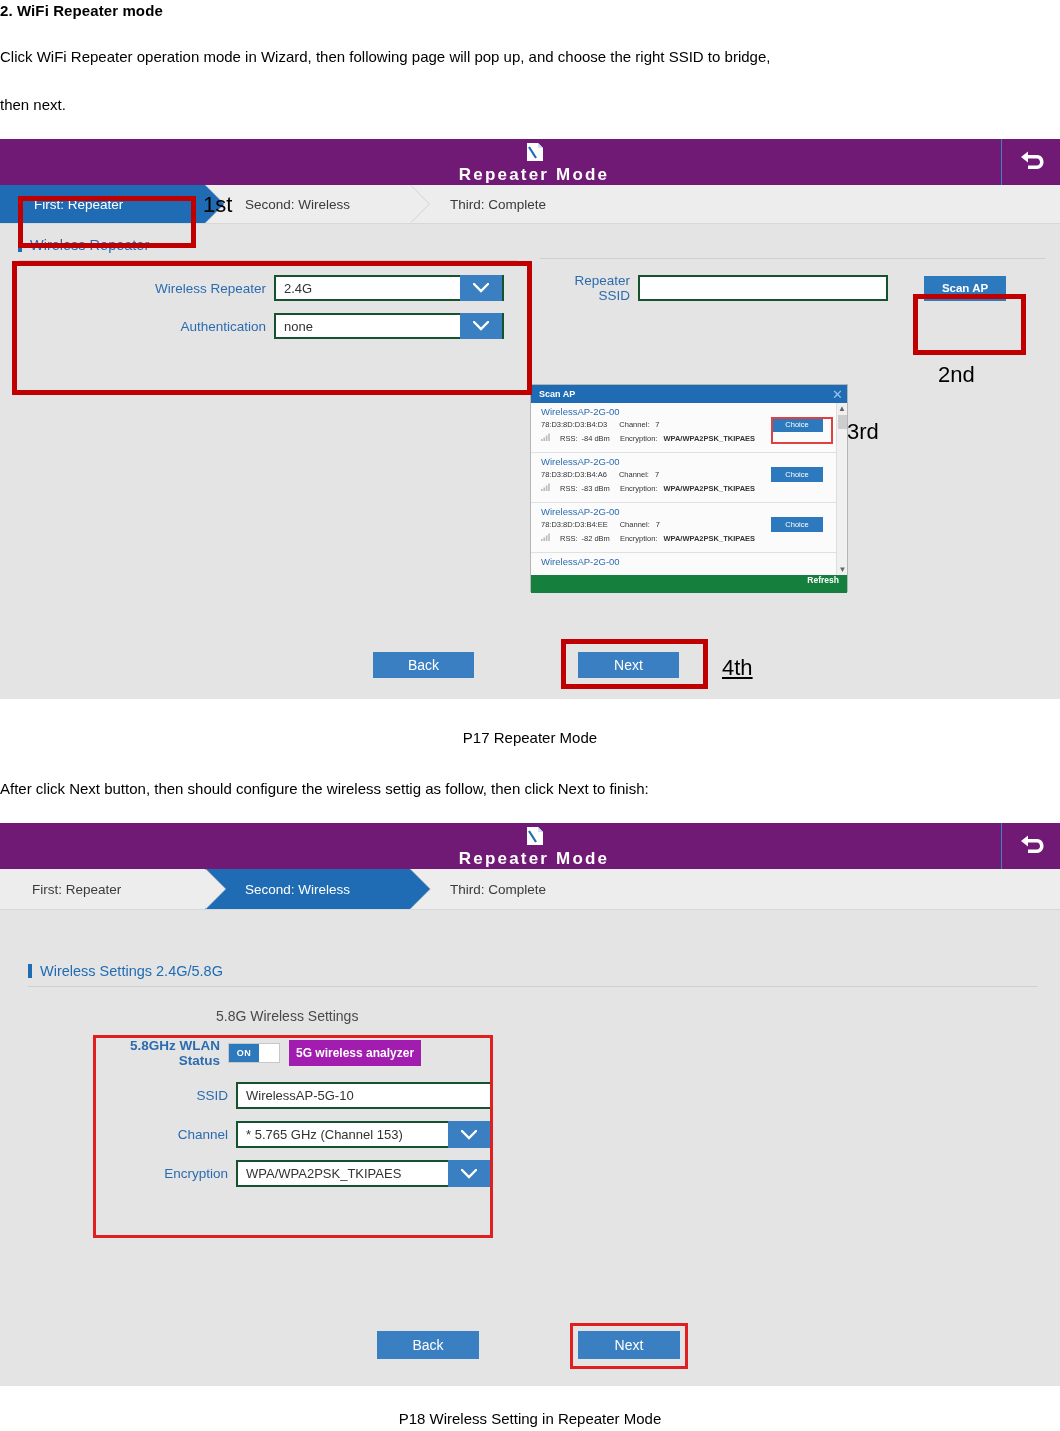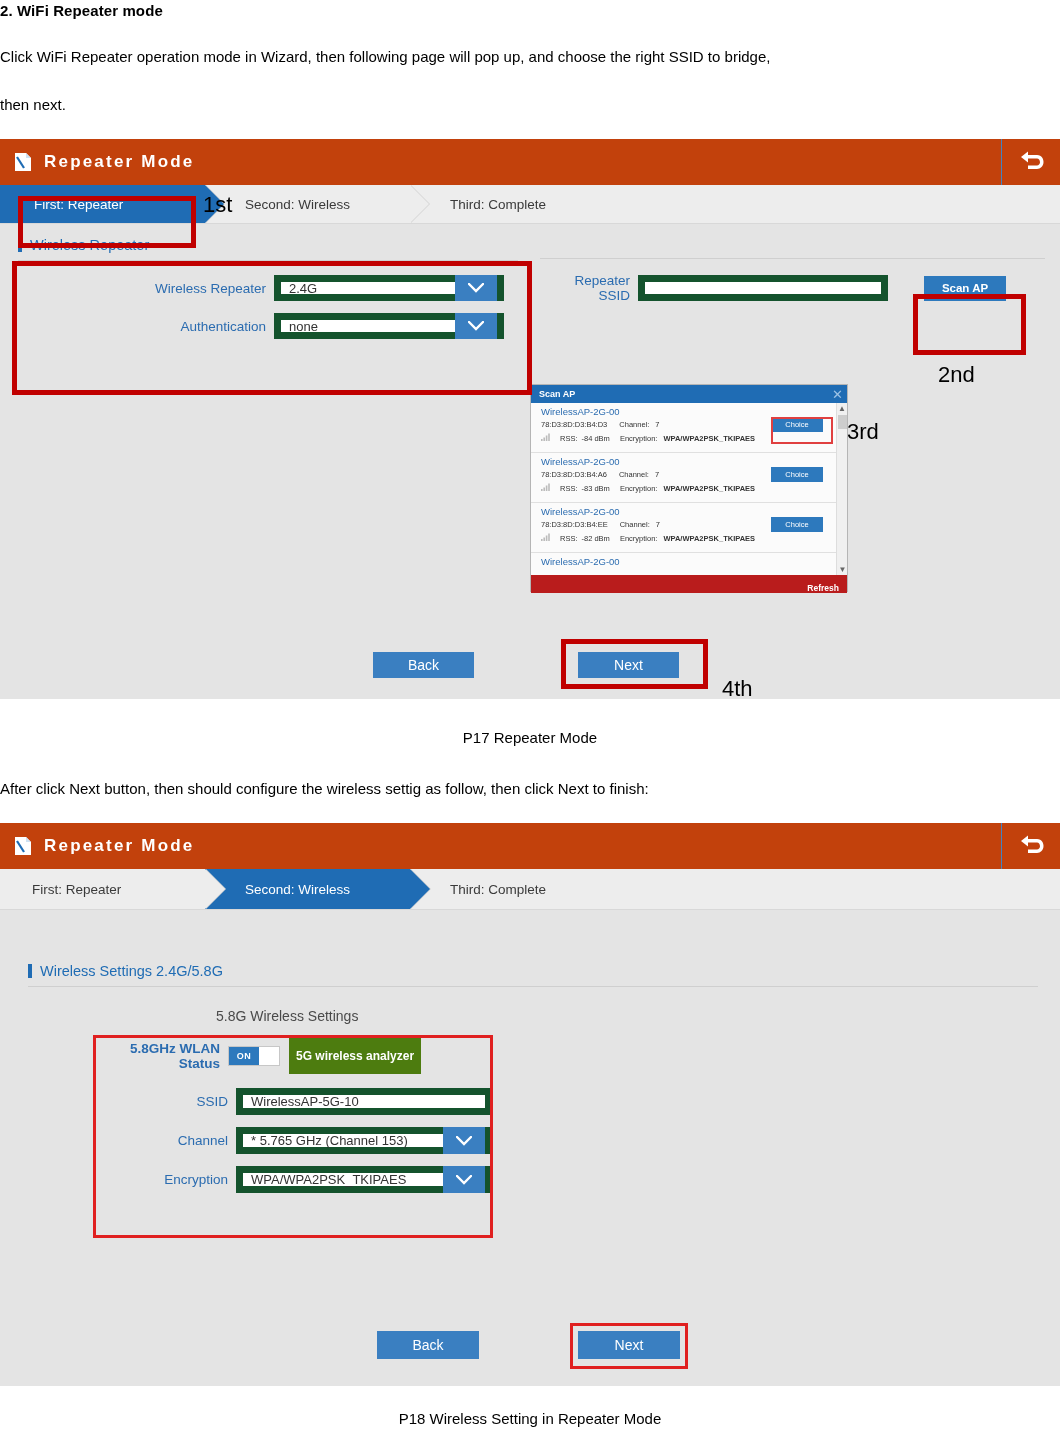--- a/index.html
+++ b/index.html
@@ -40,24 +40,25 @@
   
   .panel {
     position: absolute;
     left: 0;
     width: 1060px;
     background: #e4e4e4;
     overflow: hidden;
   }
   .panel-header {
     height: 46px;
-    background: #c2410c;
+    background: #701a75;
     display: flex;
     align-items: center;
     position: relative;
+    flex-direction: column;
   }
   .panel-header .brand-icon {
     margin-left: 10px;
     width: 26px;
     height: 26px;
     display: flex;
     align-items: center;
     justify-content: center;
   }
   .panel-header .title {
@@ -149,21 +150,21 @@
   }
   .form-label {
     font-size: 13.5px;
     color: #2b6cb0;
     text-align: right;
     padding-right: 8px;
   }
   .field {
     height: 26px;
     background: #ffffff;
-    border: 7px solid #14532d;
+    border: 2px solid #14532d;
     display: flex;
     align-items: center;
     box-sizing: border-box;
   }
   .field .val {
     font-size: 13px;
     color: #333;
     padding-left: 8px;
     white-space: nowrap;
   }
@@ -307,23 +308,23 @@
     color: #666;
   }
   .scan-scroll .thumb {
     position: absolute;
     top: 12px; left: 1px;
     width: 9px; height: 14px;
     background: #cdcdcd;
   }
   .scan-footer {
     height: 18px;
-    background: #b91c1c;
-    display: flex;
-    align-items: flex-end;
+    background: #15803d;
+    display: flex;
+    align-items: flex-start;
     justify-content: flex-end;
     padding-right: 8px;
   }
   .scan-footer .refresh {
     color: #fff;
     font-size: 8.5px;
     font-weight: bold;
   }
 
   
@@ -343,24 +344,24 @@
     display: flex;
     align-items: center;
     justify-content: center;
     letter-spacing: .5px;
   }
   .toggle .knob {
     flex: 1;
     background: #ffffff;
   }
   .analyzer-btn {
-    background: #4d7c0f;
+    background: #a21caf;
     color: #fff;
     font-size: 12px;
-    height: 36px;
+    height: 26px;
     padding: 0 7px;
     display: inline-flex;
     align-items: center;
   }
   .center-sub {
     font-size: 14px;
     color: #4a4a4a;
   }
 </style>
 </head>
@@ -552,21 +553,21 @@
 
 <div class="redbox" style="left:12px;top:261px;width:520px;height:134px;"></div>
 
 <div class="redbox" style="left:913px;top:294px;width:113px;height:61px;"></div>
 <div class="marker" style="left:938px;top:362px;">2nd</div>
 
 <div class="redbox thin2" style="left:771px;top:417px;width:62px;height:27px;"></div>
 <div class="marker" style="left:847px;top:419px;">3rd</div>
 
 <div class="redbox" style="left:561px;top:639px;width:147px;height:50px;"></div>
-<div class="marker" style="left:722px;top:676px;">4th</div>
+<div class="marker" style="left:722px;top:655px;text-decoration:underline;">4th</div>
 
 <div class="caption" style="top:729px;">P17 Repeater Mode</div>
 <div class="doc-para" style="top:779px;">After click Next button, then should configure the wireless settig as follow, then click Next to finish:</div>
 
 <div class="panel" style="top:823px;height:563px;">
 
   <div class="panel-header" style="height:46px;">
     <span class="brand-icon">
       <svg width="22" height="22" viewBox="0 0 22 22">
         <path d="M3 2 L14 2 L19 7 L19 20 L3 20 Z" fill="#ffffff"></path>

